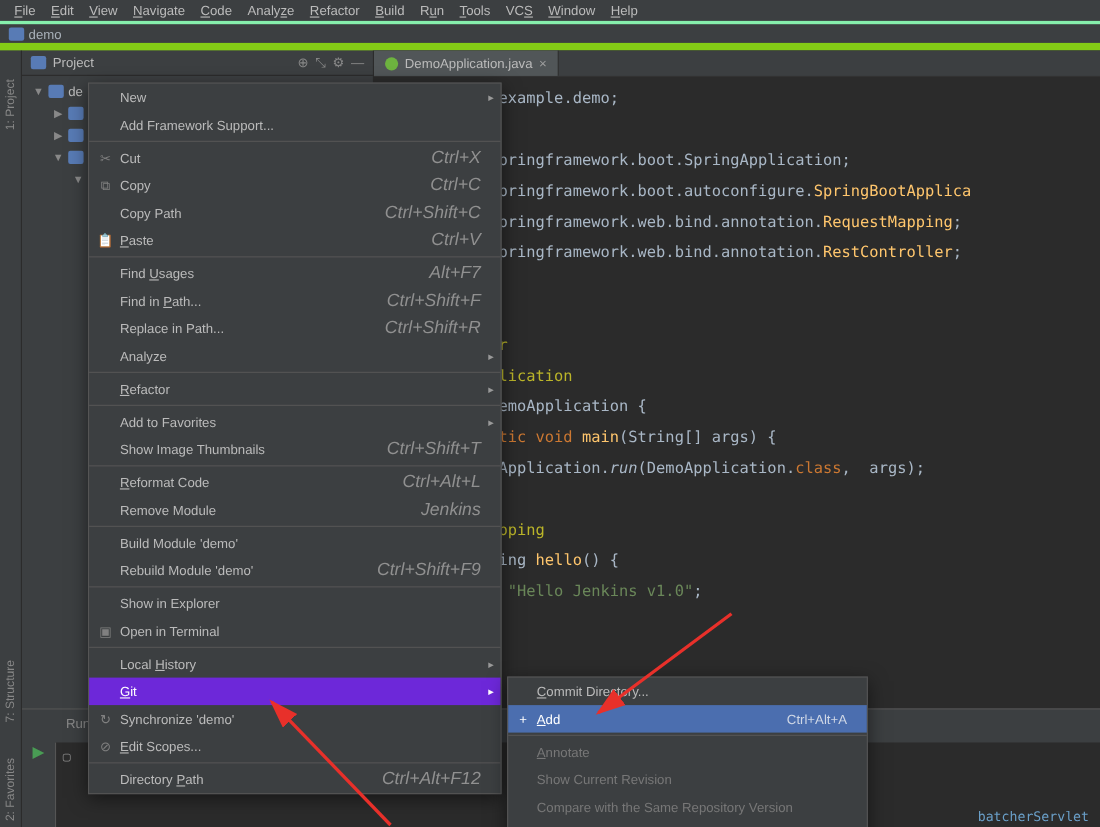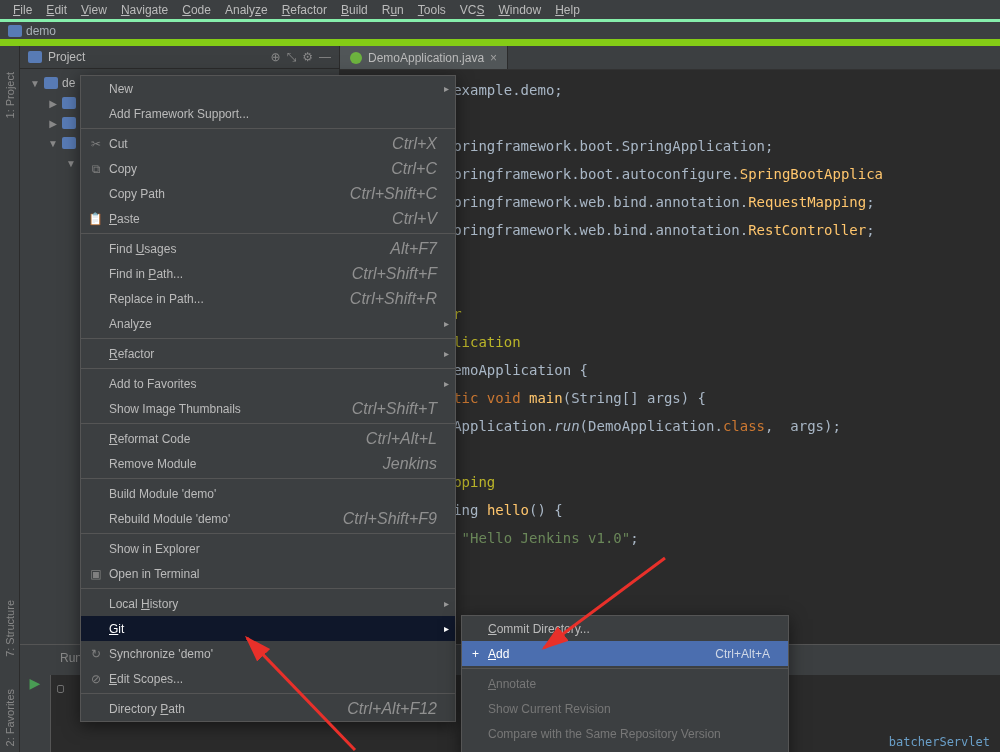--- a/index.html
+++ b/index.html
@@ -132,21 +132,21 @@
   }
   .ctx-item {
     display: flex;
     align-items: center;
     height: 25px;
     padding: 0 18px 0 6px;
     cursor: pointer;
     color: #bbbbbb;
     position: relative;
   }
-  .ctx-item.sel { background: #0f172a; color: #fff; }
+  .ctx-item.sel { background: #6d28d9; color: #fff; }
   .ctx-icon {
     width: 18px;
     display: inline-flex;
     justify-content: center;
     color: #808080;
     font-size: 12px;
   }
   .ctx-label { flex: 0 0 auto; padding-left: 4px; }
   .ctx-spacer { flex: 1; }
   .ctx-shortcut { color: #909090; font-size: 16px; font-style: italic; }

